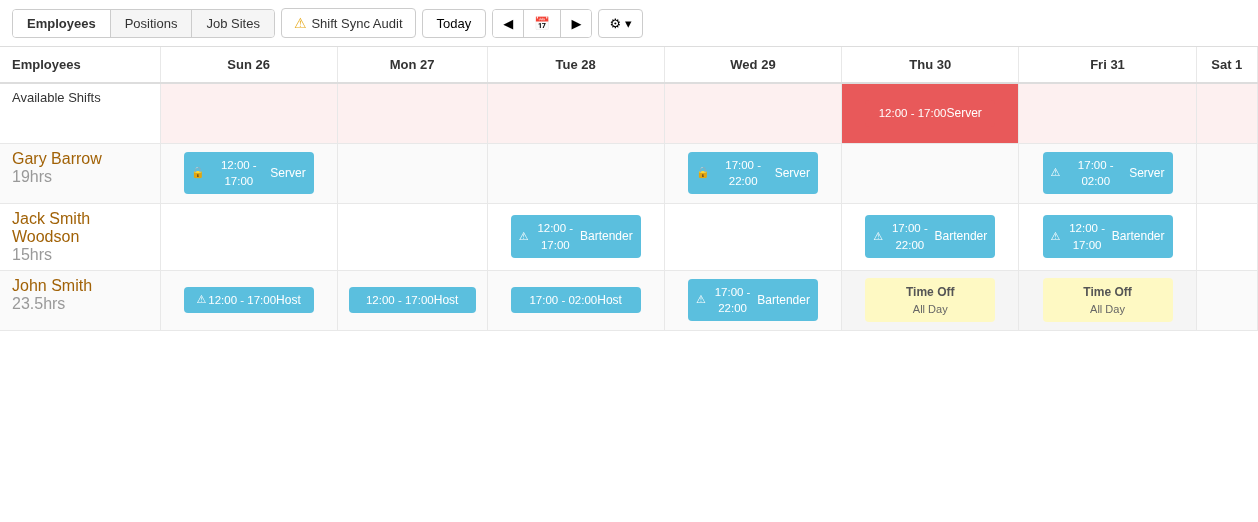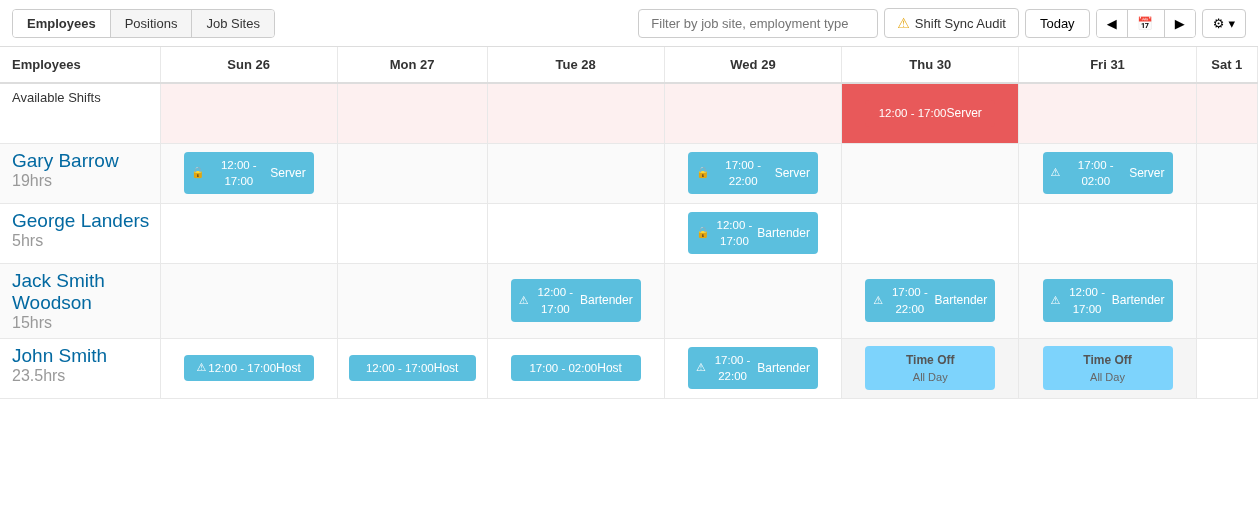--- a/index.html
+++ b/index.html
@@ -140,23 +140,23 @@
     }
 
     
     tr.available-row td { background: #fdf0f0; }
     tr.available-row td:first-child { background: #fff; }
 
     tr.employee-row td { background: #fff; }
     tr.employee-row:nth-child(even) td { background: #fafafa; }
 
     .employee-name {
-      color: #0369a1;
+      color: #a16207;
       font-weight: 500;
-      font-size: 19px;
+      font-size: 16px;
       cursor: pointer;
       display: block;
     }
     .employee-hours {
       color: #999;
       font-size: 16px;
     }
 
     
     .shift-badge {
@@ -185,21 +185,21 @@
     }
     .shift-badge .shift-icon {
       font-size: 11px;
       margin-right: 2px;
     }
     .time-off-badge {
       display: inline-flex;
       flex-direction: column;
       align-items: center;
       justify-content: center;
-      background: #7dd3fc;
+      background: #fef9c3;
       color: #555;
       border-radius: 4px;
       padding: 5px 8px;
       font-size: 12px;
       line-height: 1.5;
       width: 90%;
       max-width: 130px;
     }
     .time-off-label { font-weight: 600; font-size: 12px; }
     .time-off-sub { font-size: 11px; color: #666; }
@@ -213,21 +213,20 @@
 </head>
 <body>
 
 <div class="toolbar">
   <div class="tab-group">
     <button class="tab-btn active">Employees</button>
     <button class="tab-btn">Positions</button>
     <button class="tab-btn">Job Sites</button>
   </div>
 
-  <input class="filter-input" type="text" placeholder="Filter by job site, employment type" style="">
 
   <button class="audit-btn">
     <span class="warn-icon">⚠</span>
     <span>Shift Sync Audit</span>
   </button>
 
   <button class="today-btn">Today</button>
 
   <div class="nav-group">
     <button class="nav-btn">◀</button>
@@ -299,39 +298,20 @@
     <div class="shift-time-row">
                 <span class="shift-icon">⚠</span>
                 <span class="shift-time">17:00 - 02:00</span>
               </div>
     <span class="shift-role">Server</span>
   </div></td>
           <td></td>
         </tr>
         <tr class="employee-row">
           <td>
-    <span class="employee-name">George Landers</span>
-    <span class="employee-hours">5hrs</span>
-  </td>
-          <td></td>
-          <td></td>
-          <td></td>
-          <td><div class="shift-badge">
-    <div class="shift-time-row">
-                <span class="shift-icon">🔒</span>
-                <span class="shift-time">12:00 - 17:00</span>
-              </div>
-    <span class="shift-role">Bartender</span>
-  </div></td>
-          <td></td>
-          <td></td>
-          <td></td>
-        </tr>
-        <tr class="employee-row">
-          <td>
     <span class="employee-name">Jack Smith Woodson</span>
     <span class="employee-hours">15hrs</span>
   </td>
           <td></td>
           <td></td>
           <td><div class="shift-badge">
     <div class="shift-time-row">
                 <span class="shift-icon">⚠</span>
                 <span class="shift-time">12:00 - 17:00</span>
               </div>

